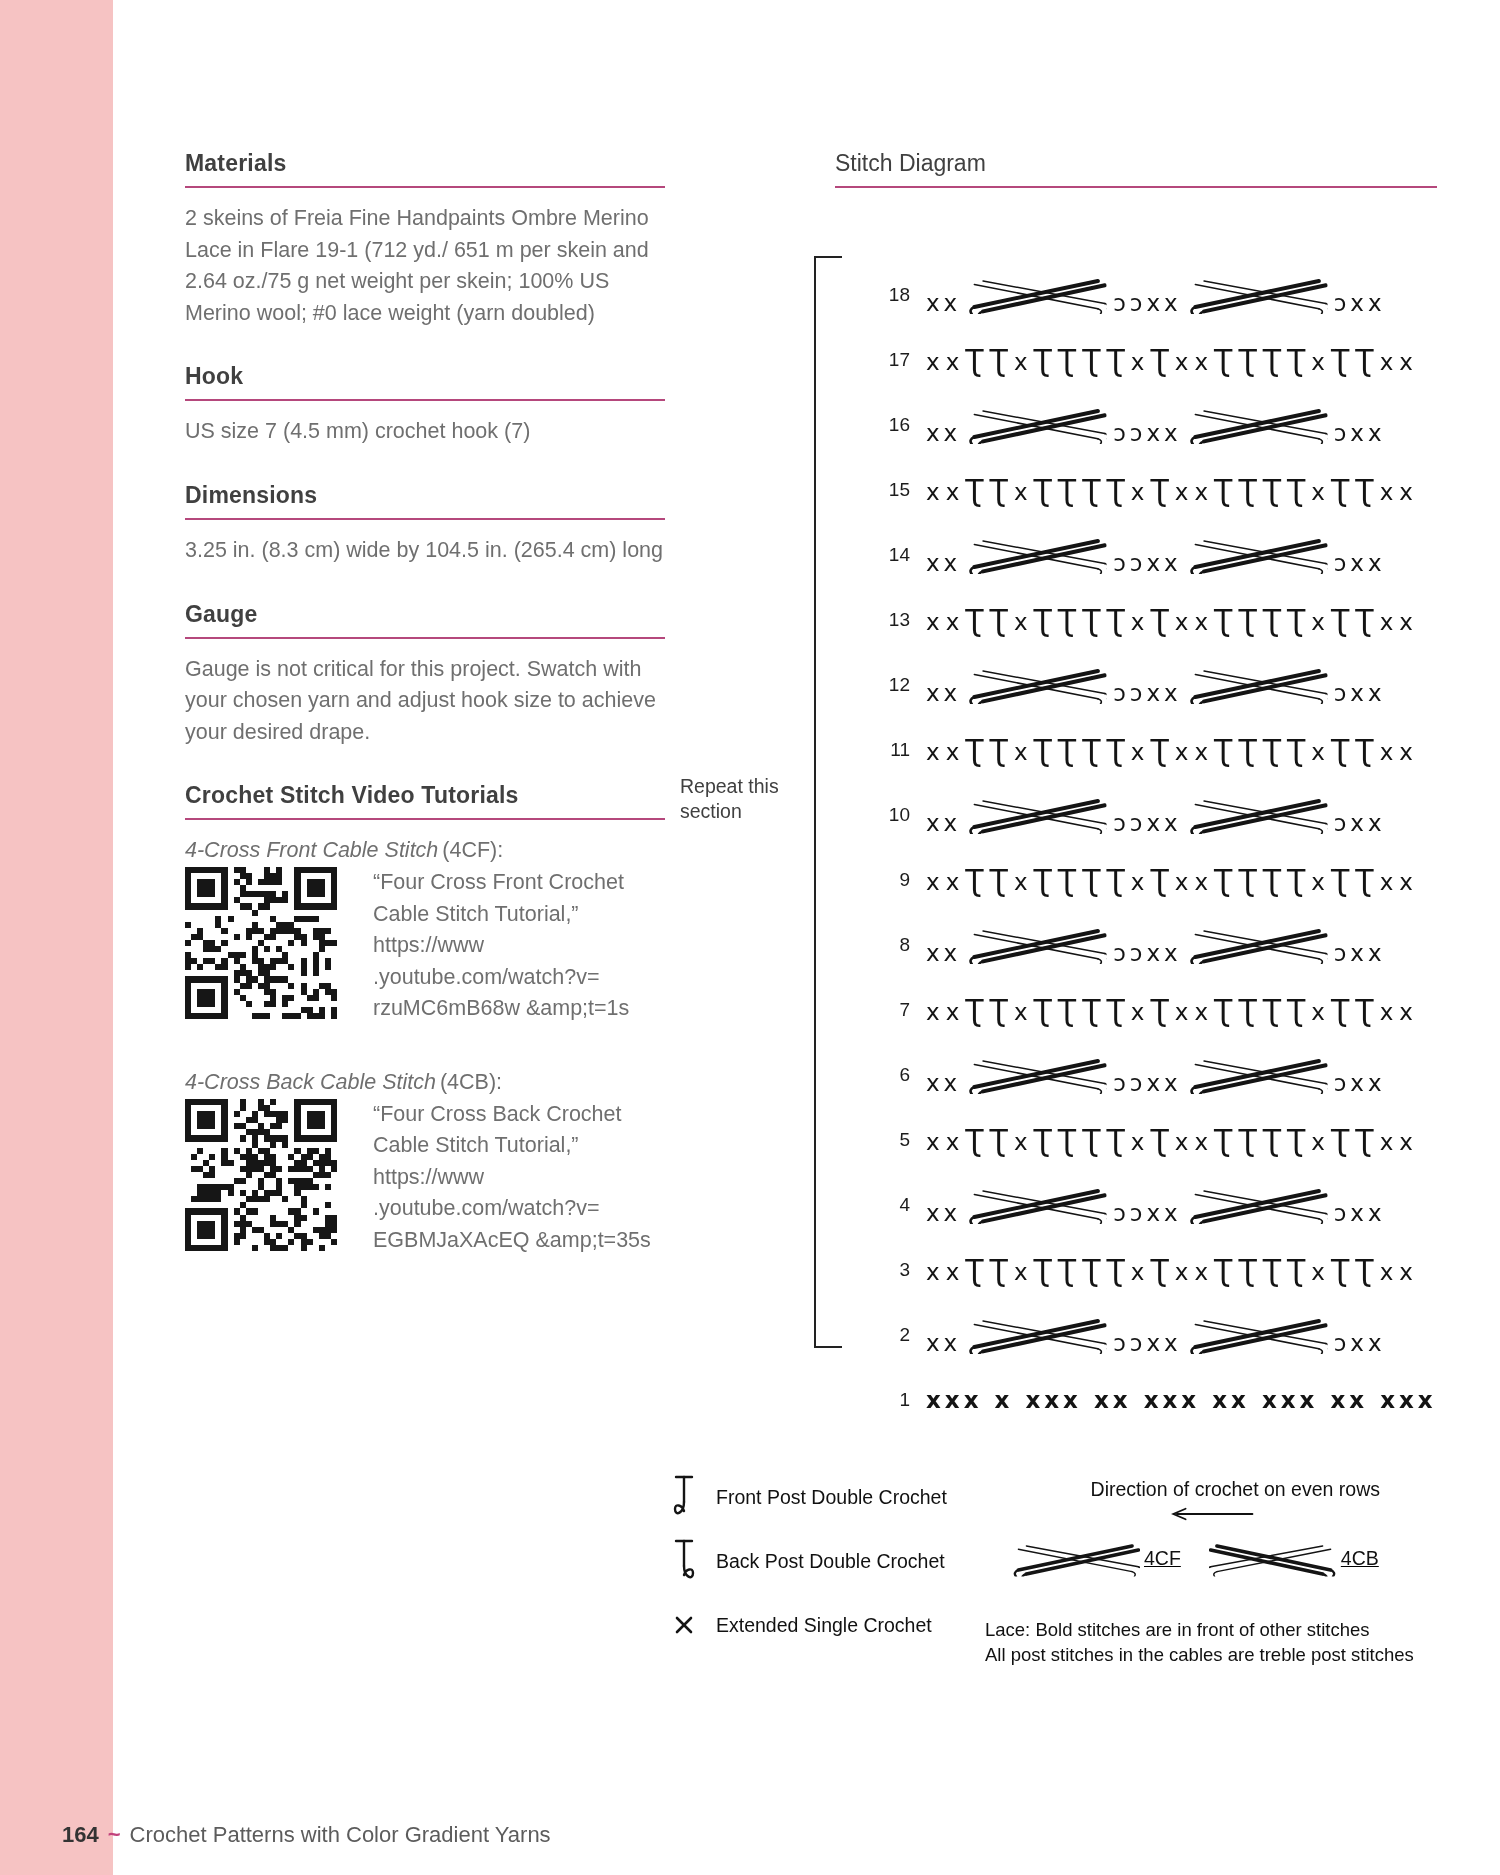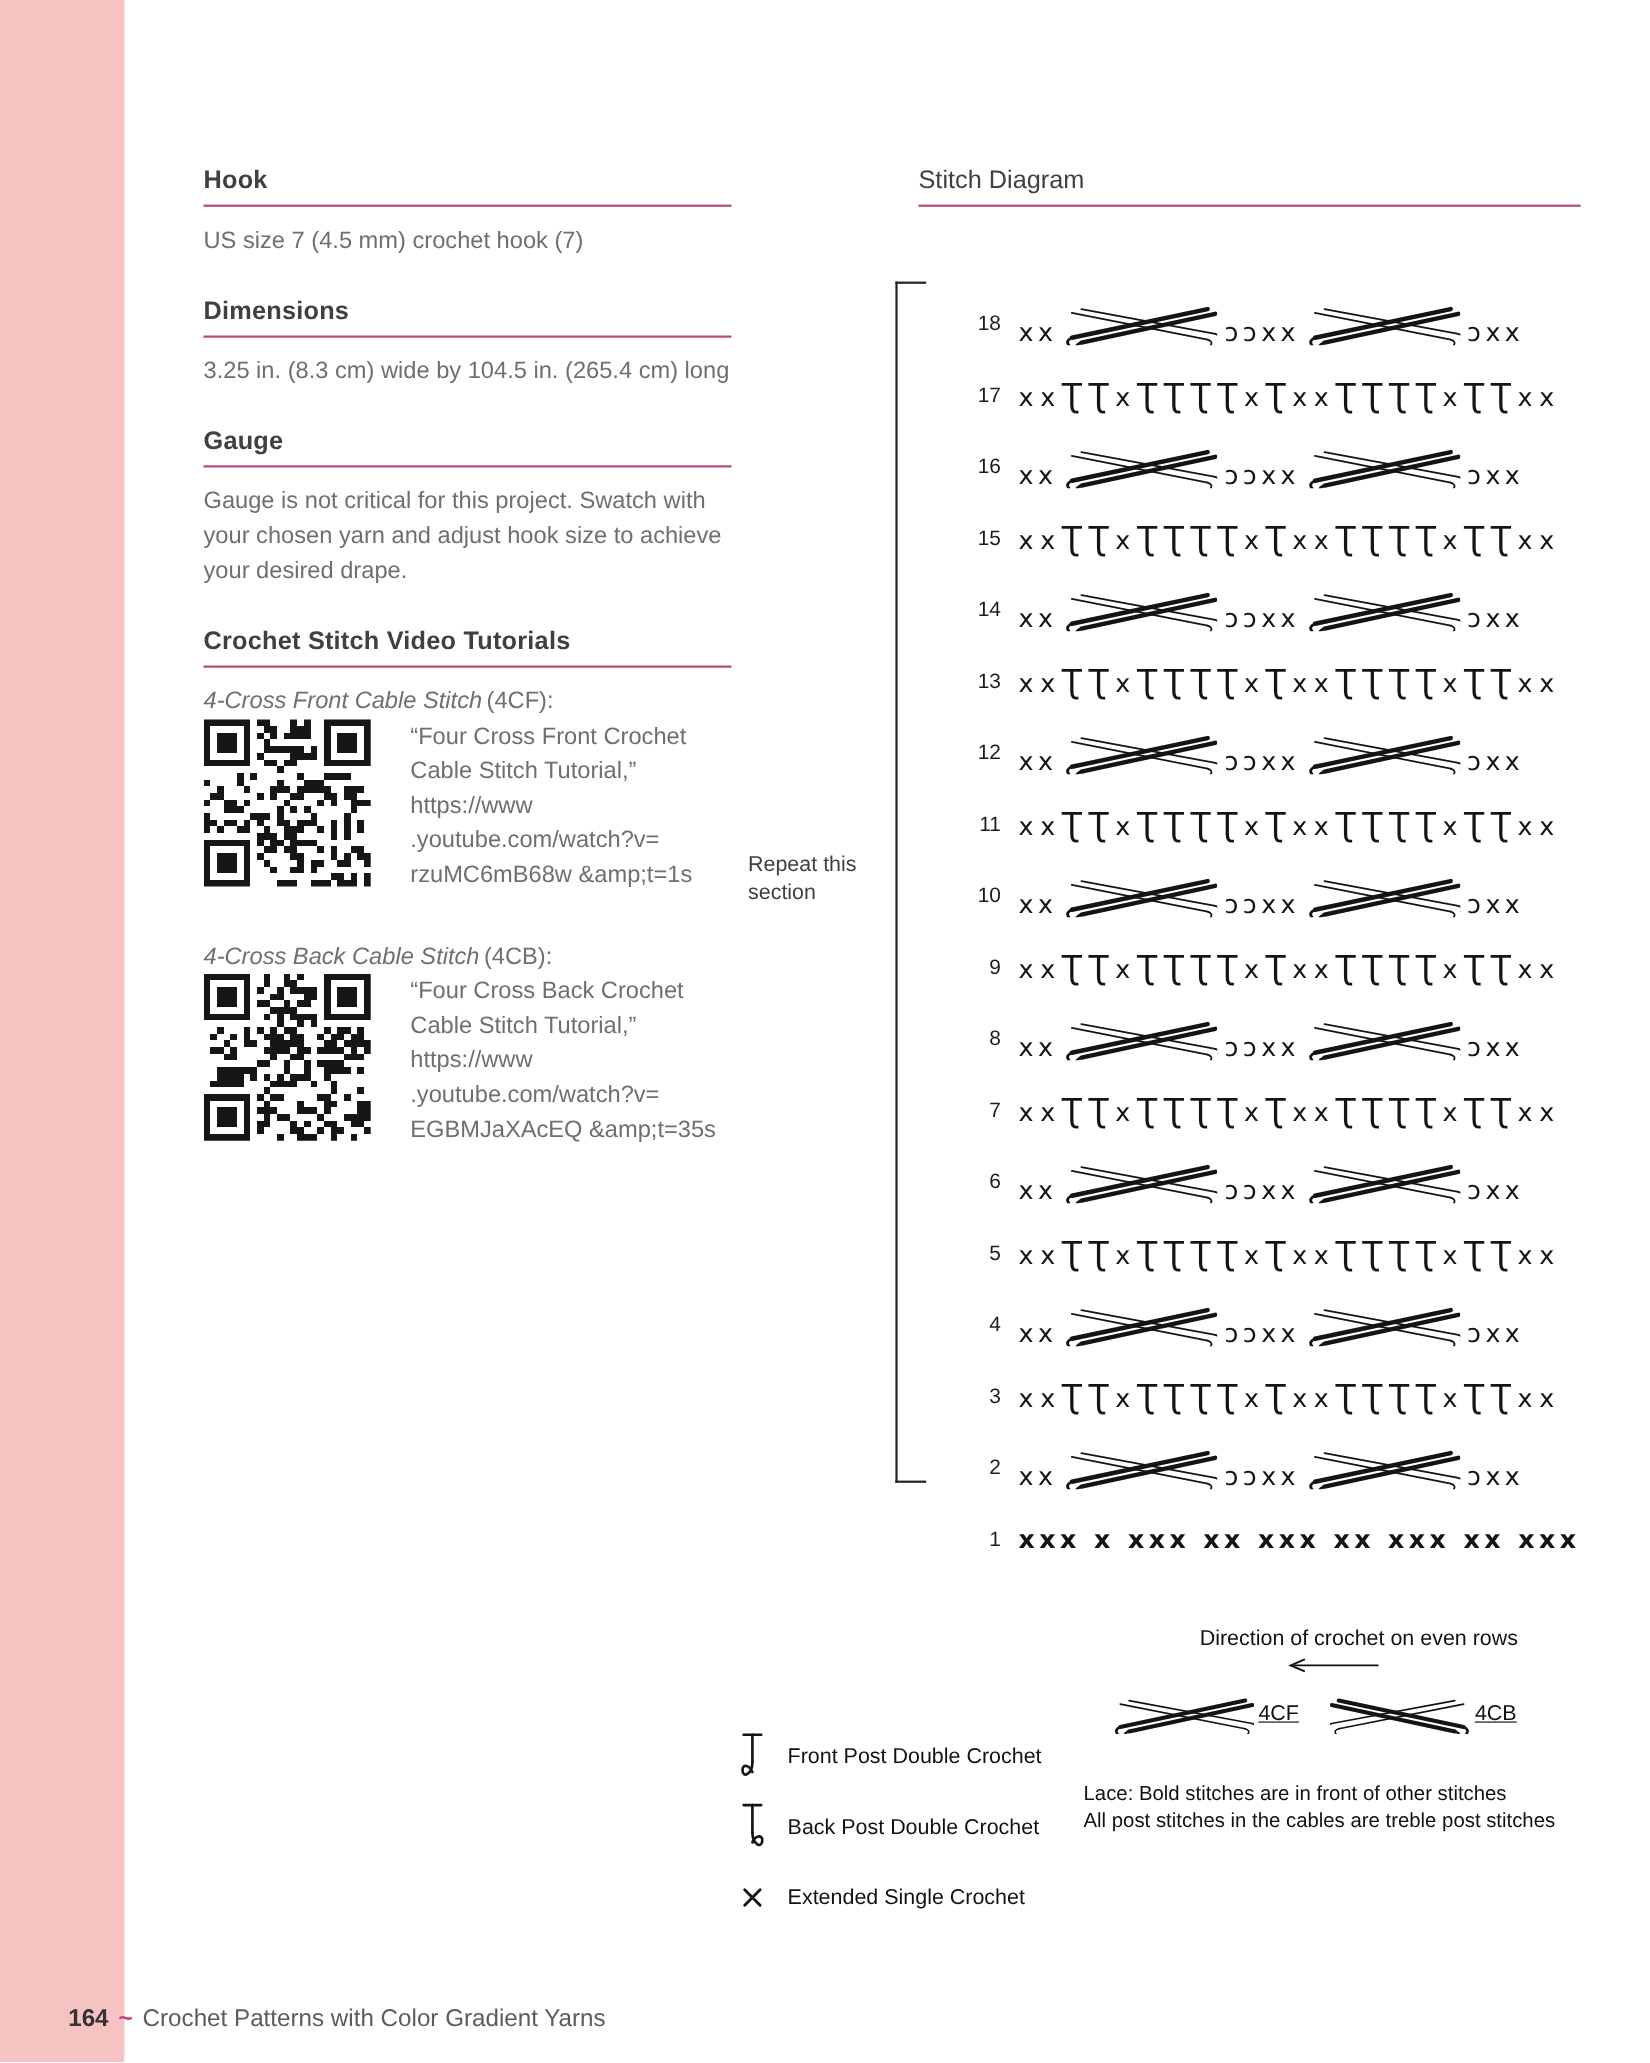--- a/index.html
+++ b/index.html
@@ -36,21 +36,21 @@
   .stitches .g-post{font-size:30px;position:relative;top:1px;}
   svg.cable{width:148px;height:40px;flex:none;margin:0 2px 2px 2px;}
 
   .repeat-bracket{position:absolute;left:-58px;top:-6px;width:26px;height:1088px;
                   border-left:2px solid #222;border-top:2px solid #222;border-bottom:2px solid #222;}
   .repeat-label{position:absolute;left:-192px;top:512px;width:112px;font-size:19.5px;color:#404040;line-height:1.3;}
 
   .direction{position:absolute;left:980px;top:1478px;width:400px;text-align:right;font-size:19.5px;color:#111;}
   .dir-arrow{position:absolute;left:1168px;top:1506px;width:88px;height:16px;}
 
-  .legend{position:absolute;left:672px;top:1572px;}
+  .legend{position:absolute;left:672px;top:1472px;}
   .legend-item{display:flex;align-items:center;gap:20px;margin-bottom:14px;height:50px;}
   .legend-item svg{flex:none;}
   .legend-item .lab{font-size:19.5px;color:#111;}
   svg.postsym{width:24px;height:50px;}
   svg.escsym{width:22px;height:22px;margin:0 1px;}
 
   .cable-samples{position:absolute;left:1012px;top:1530px;display:flex;align-items:center;gap:28px;}
   .sample{display:flex;align-items:center;gap:4px;text-decoration:underline;}
   .sample svg{width:128px;height:56px;}
   .sample .flip{transform:scaleX(-1);}
@@ -102,20 +102,25 @@
           <path d="M18 4 L4 18"></path>
         </g>
       </symbol>
     </defs>
   </svg>
 
   <div class="pink-stripe"></div>
 
   <div class="left-col">
 
+    <div class="section">
+      <h2>Materials</h2>
+      <div class="rule"></div>
+      <p>2 skeins of Freia Fine Handpaints Ombre Merino Lace in Flare 19-1 (712 yd./ 651 m per skein and 2.64 oz./75 g net weight per skein; 100% US Merino wool; #0 lace weight (yarn doubled)</p>
+    </div>
 
     <div class="section">
       <h2>Hook</h2>
       <div class="rule"></div>
       <p>US size 7 (4.5 mm) crochet hook (7)</p>
     </div>
 
     <div class="section">
       <h2>Dimensions</h2>
       <div class="rule"></div>

